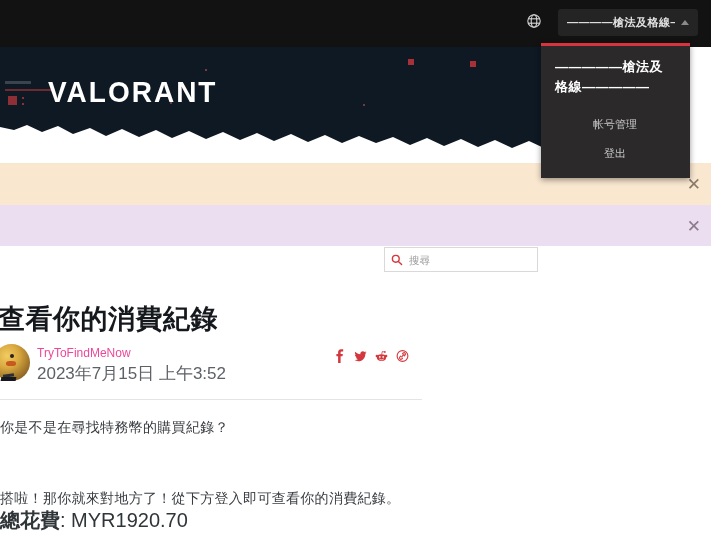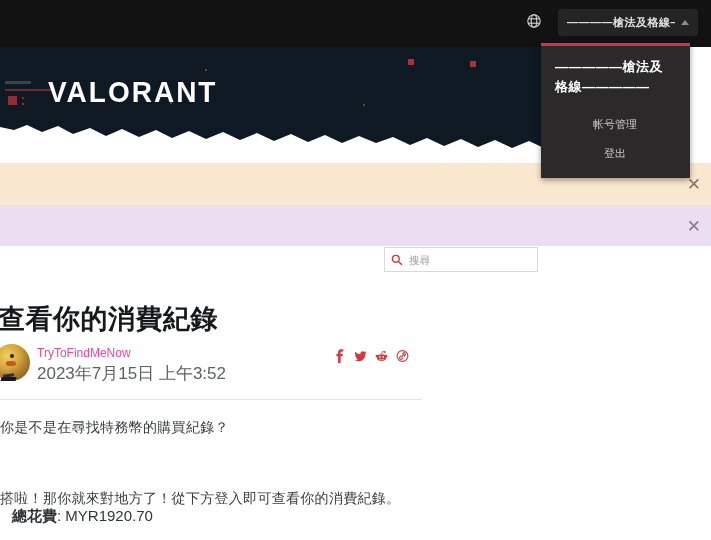--- a/index.html
+++ b/index.html
@@ -85,21 +85,21 @@
   .grad-cap { position:absolute; left:1px; top:377px; width:15px; height:4px; background:#16181d; transform:skewX(-12deg); }
   .grad-cap-top { position:absolute; left:3px; top:374px; width:11px; height:3px; background:#2a2d33; transform:rotate(-8deg); }
   .author-name { position:absolute; left:37px; top:346px; font-size:12px; font-weight:normal; color:#ec4899; }
   .author-date { position:absolute; left:37px; top:362px; font-size:17px; color:#5d6166; }
   .share { position:absolute; left:333px; top:349px; display:flex; gap:8px; }
   .share .sicon { width:13px; height:14px; cursor:pointer; display:inline-block; }
   .divider { position:absolute; left:0; top:399px; width:422px; height:1px; background:#e4e4e4; }
   .para { position:absolute; left:0; font-size:14px; color:#383c40; letter-spacing:.3px; white-space:nowrap; }
   .para-1 { top:419px; }
   .para-2 { top:458px;margin-top:32px; }
-  .total-line { position:absolute; left:12px; top:507px; font-size:15px; color:#303538; }
+  .total-line { position:absolute; left:0; top:507px; font-size:20px; color:#303538; }
   .total-line .tl { font-weight:bold; }
 </style>
 </head>
 <body>
 
 <div class="topbar">
   <svg class="globe" viewBox="0 0 16 16">
     <g fill="none" stroke="#d6d6d6" stroke-width="1.1">
       <circle cx="8" cy="8" r="6.2"></circle>
       <ellipse cx="8" cy="8" rx="2.8" ry="6.2"></ellipse>

